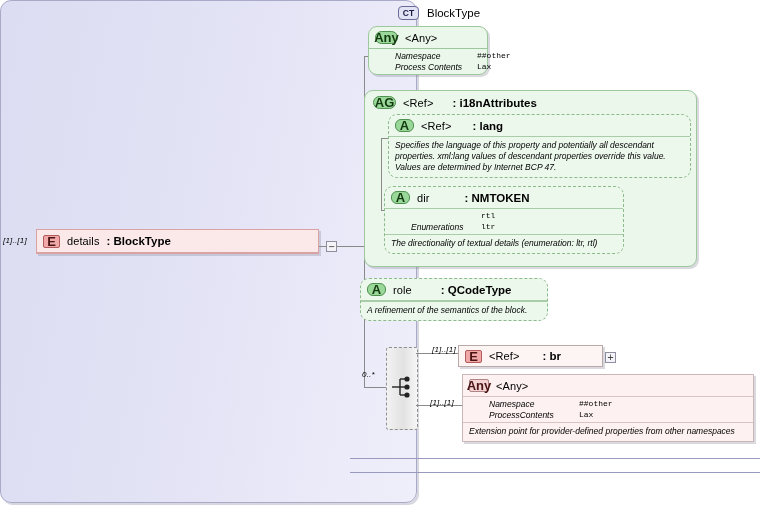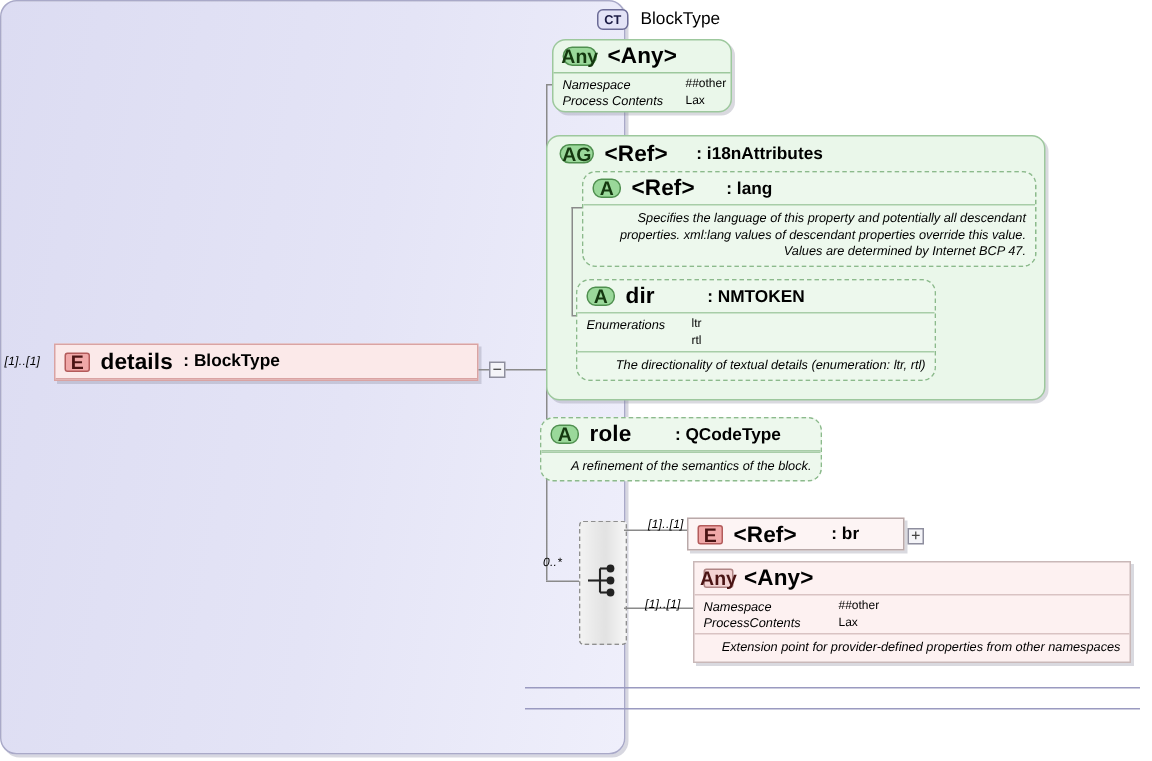--- a/index.html
+++ b/index.html
@@ -4,32 +4,32 @@
 <style>
   html,body{margin:0;padding:0;background:#ffffff;}
   body{width:768px;height:507px;position:relative;overflow:hidden;
        font-family:"Liberation Sans", sans-serif;color:#000;}
 
   .canvas{position:absolute;left:0;top:0;width:768px;height:507px;}
 
   
   .box{position:absolute;box-sizing:border-box;}
   .hdr{display:flex;align-items:center;height:21px;padding-left:6px;gap:7px;}
-  .hdr .nm{font-size:15px;font-weight:bold;letter-spacing:.1px;}
+  .hdr .nm{font-size:11px;font-weight:normal;letter-spacing:.1px;}
   .hdr .ty{font-size:11.5px;font-weight:bold;}
   .tag{display:inline-flex;align-items:center;justify-content:center;
        font-size:13px;font-weight:bold;line-height:1;box-sizing:border-box;}
   .tag.round{border-radius:7px;width:23px;height:13px;}
   .tag.sq{width:17px;height:13px;border-radius:2px;}
   .sep{height:1px;}
   .props{font-size:8.5px;line-height:10.5px;padding:2px 6px 2px 6px;}
-  .props .row{display:flex;}
+  .props .row{display:flex;margin-left:20px;}
   .props .k{font-style:italic;width:82px;flex:0 0 auto;}
-  .props .v{font-family:Liberation Sans, sans-serif;font-size:8px;}
-  .desc{font-size:8.5px;font-style:italic;line-height:11px;padding:3px 6px 4px 6px;text-align:right;}
+  .props .v{font-family:Liberation Mono, monospace;font-size:8px;}
+  .desc{font-size:8.5px;font-style:italic;line-height:11px;padding:3px 6px 4px 6px;}
 
   
   .green{background:#eaf7ea;border:1px solid #9dc89d;}
   .green .sep{background:#9dc89d;}
   .green .tag{background:#9ad89a;border:1px solid #4f8f4f;color:#14380f;}
   .pink{background:#fbe9e9;border:1px solid #d9a3a3;}
   .pink .sep{background:#d9a3a3;}
   .pink .tag{background:#f0a8a8;border:1px solid #b35b5b;color:#4a1414;}
   .pinkpale{background:#fdf1f1;border:1px solid #c9b8b8;}
   .pinkpale .sep{background:#d9c3c3;}
@@ -173,26 +173,26 @@
 
   <div class="box dashgreen rounded" id="card-dir">
     <div class="hdr">
       <span class="tag sq" style="border-radius:6px;width:19px;">A</span>
       <span class="nm">dir</span>
       <span class="ty" style="padding-left:28px;">: NMTOKEN</span>
     </div>
     <div class="sep"></div>
     <div class="props">
       <div class="row">
+        <span class="k" style="width:70px;"></span>
+        <span class="v">rtl</span>
+      </div>
+      <div class="row">
         <span class="k" style="width:70px;">Enumerations</span>
         <span class="v">ltr</span>
-      </div>
-      <div class="row">
-        <span class="k" style="width:70px;"></span>
-        <span class="v">rtl</span>
       </div>
     </div>
     <div class="sep"></div>
     <div class="desc">The directionality of textual details (enumeration: ltr, rtl)</div>
   </div>
 
   <div class="box dashgreen rounded" id="card-role">
     <div class="hdr">
       <span class="tag sq" style="border-radius:6px;width:19px;">A</span>
       <span class="nm">role</span>

